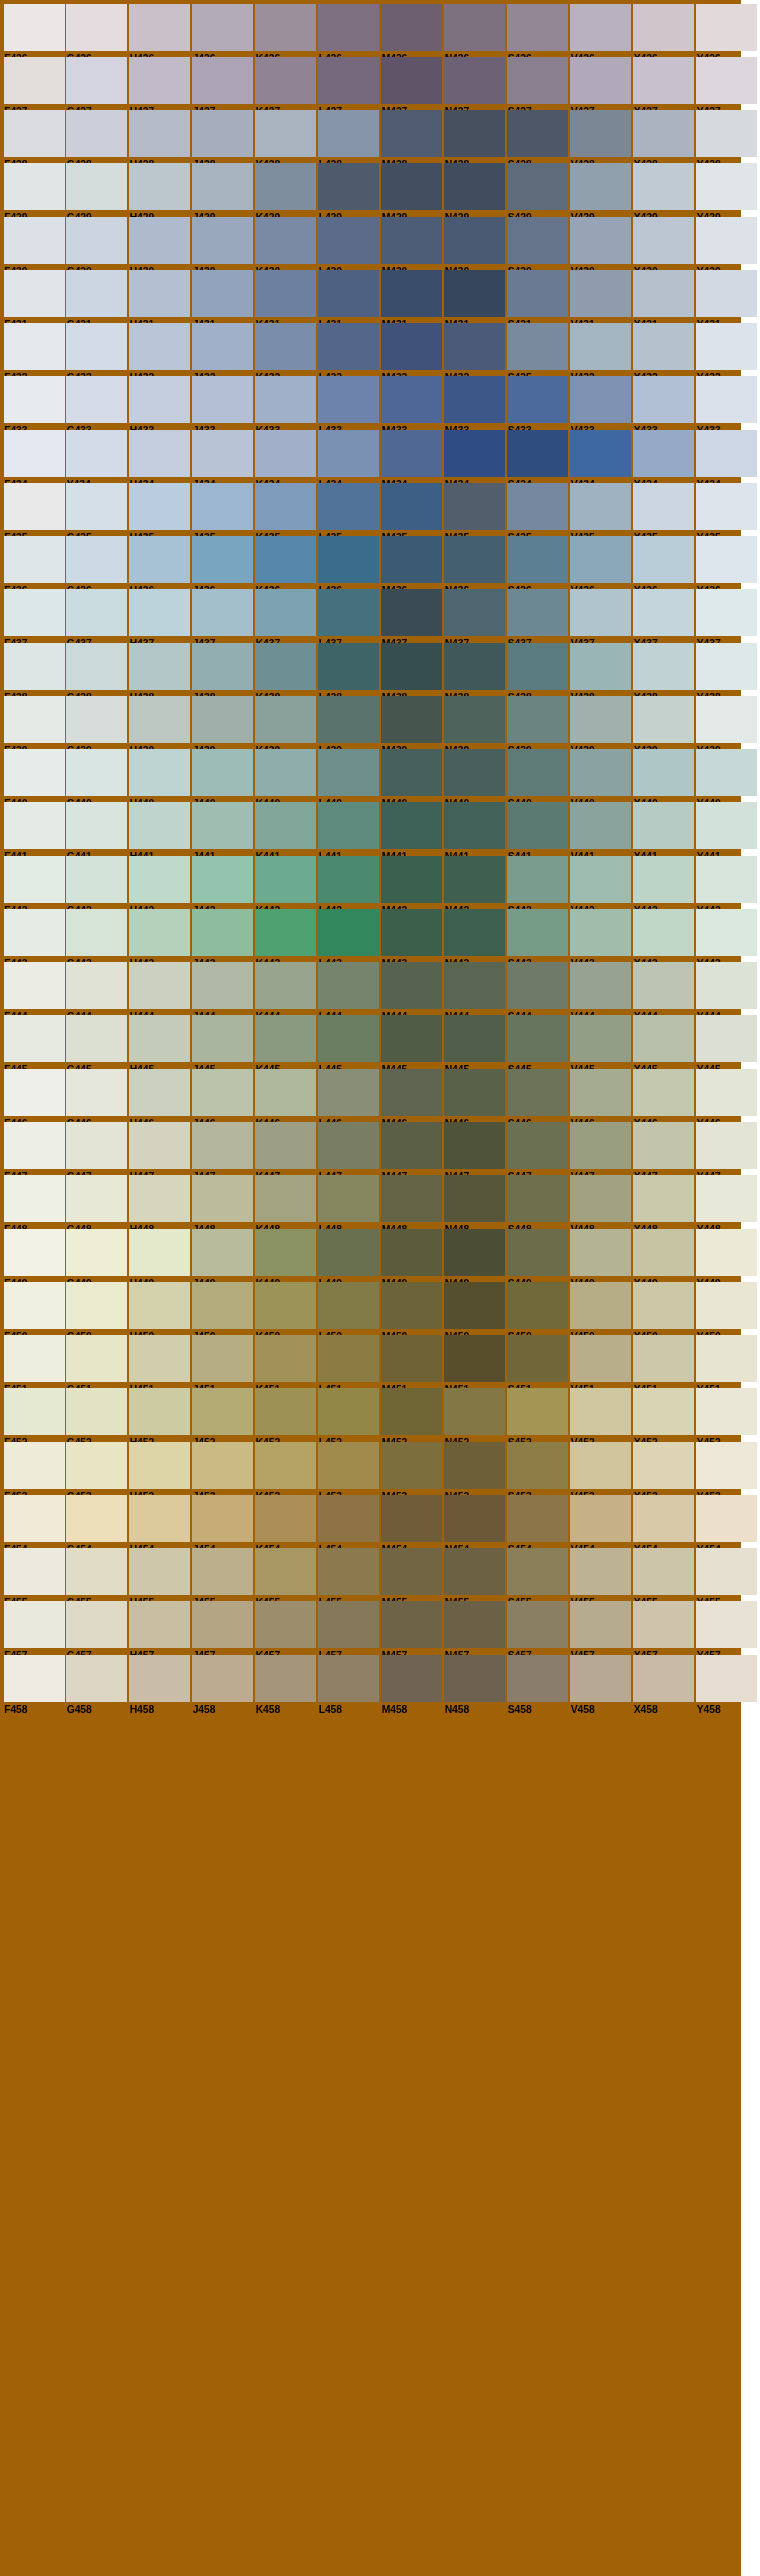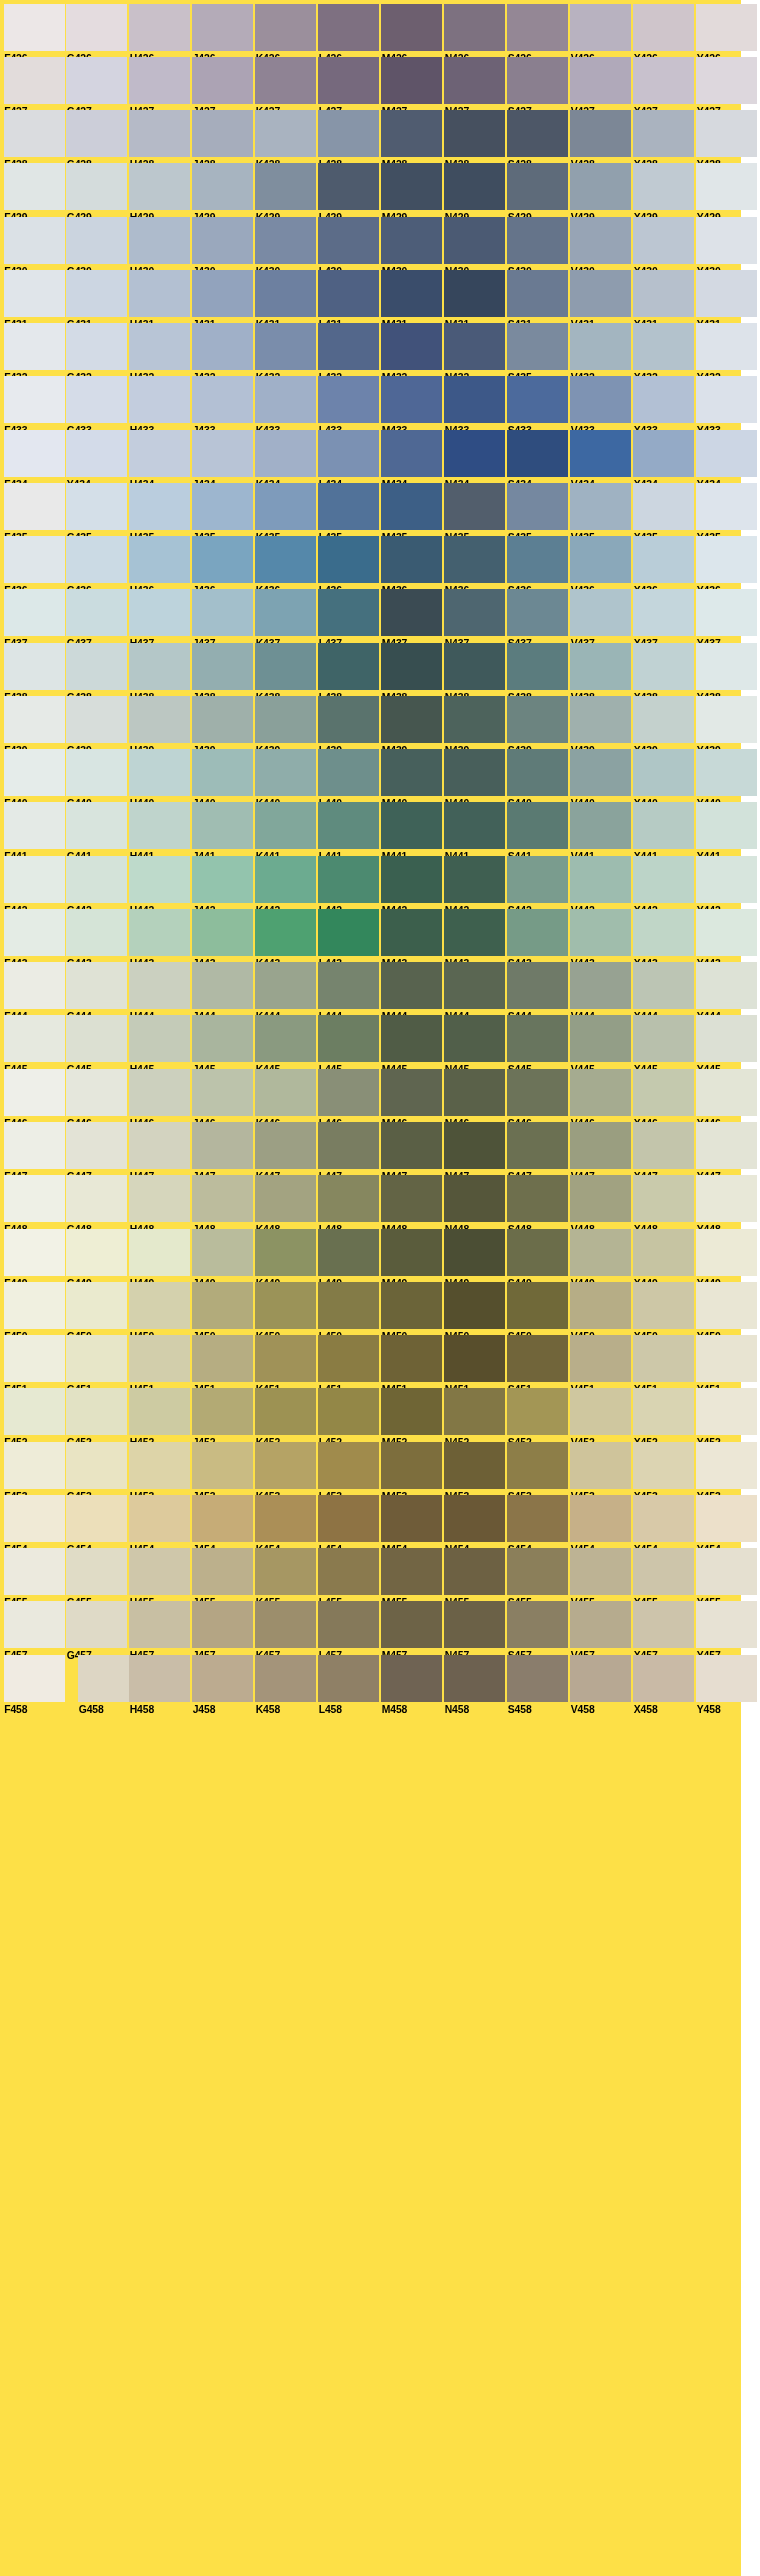--- a/index.html
+++ b/index.html
@@ -11,21 +11,21 @@
   body {
     width: 761px;
     height: 2576px;
     font-family: "Liberation Sans", sans-serif;
     overflow: hidden;
   }
   #chart {
     position: relative;
     width: 741px;
     height: 2576px;
-    background: #fde047;
+    background: #a16207;
   }
   .swatch-row {
     position: relative;
     width: 761px;
     height: 53px;
   }
   .cell {
     position: absolute;
     top: 0;
     width: 61px;
@@ -1600,21 +1600,21 @@
       <div class="cell" style="left: 696px;">
         <span class="chip" title="#e7e2d4" style="background: rgb(231, 226, 212);"></span>
         <span class="chip-label">Y457</span>
       </div>
     </div>
     <div class="swatch-row" style="position: absolute; left: 0px; top: 1655px;">
       <div class="cell" style="left: 3.5px;">
         <span class="chip" title="#f0ebe2" style="background: rgb(240, 235, 226);"></span>
         <span class="chip-label">F458</span>
       </div>
-      <div class="cell" style="left: 78px;">
+      <div class="cell" style="left: 66px;">
         <span class="chip" title="#ddd6c4" style="background: rgb(221, 214, 196);"></span>
         <span class="chip-label">G458</span>
       </div>
       <div class="cell" style="left: 129px;">
         <span class="chip" title="#c9bda8" style="background: rgb(201, 189, 168);"></span>
         <span class="chip-label">H458</span>
       </div>
       <div class="cell" style="left: 192px;">
         <span class="chip" title="#bcab90" style="background: rgb(188, 171, 144);"></span>
         <span class="chip-label">J458</span>

